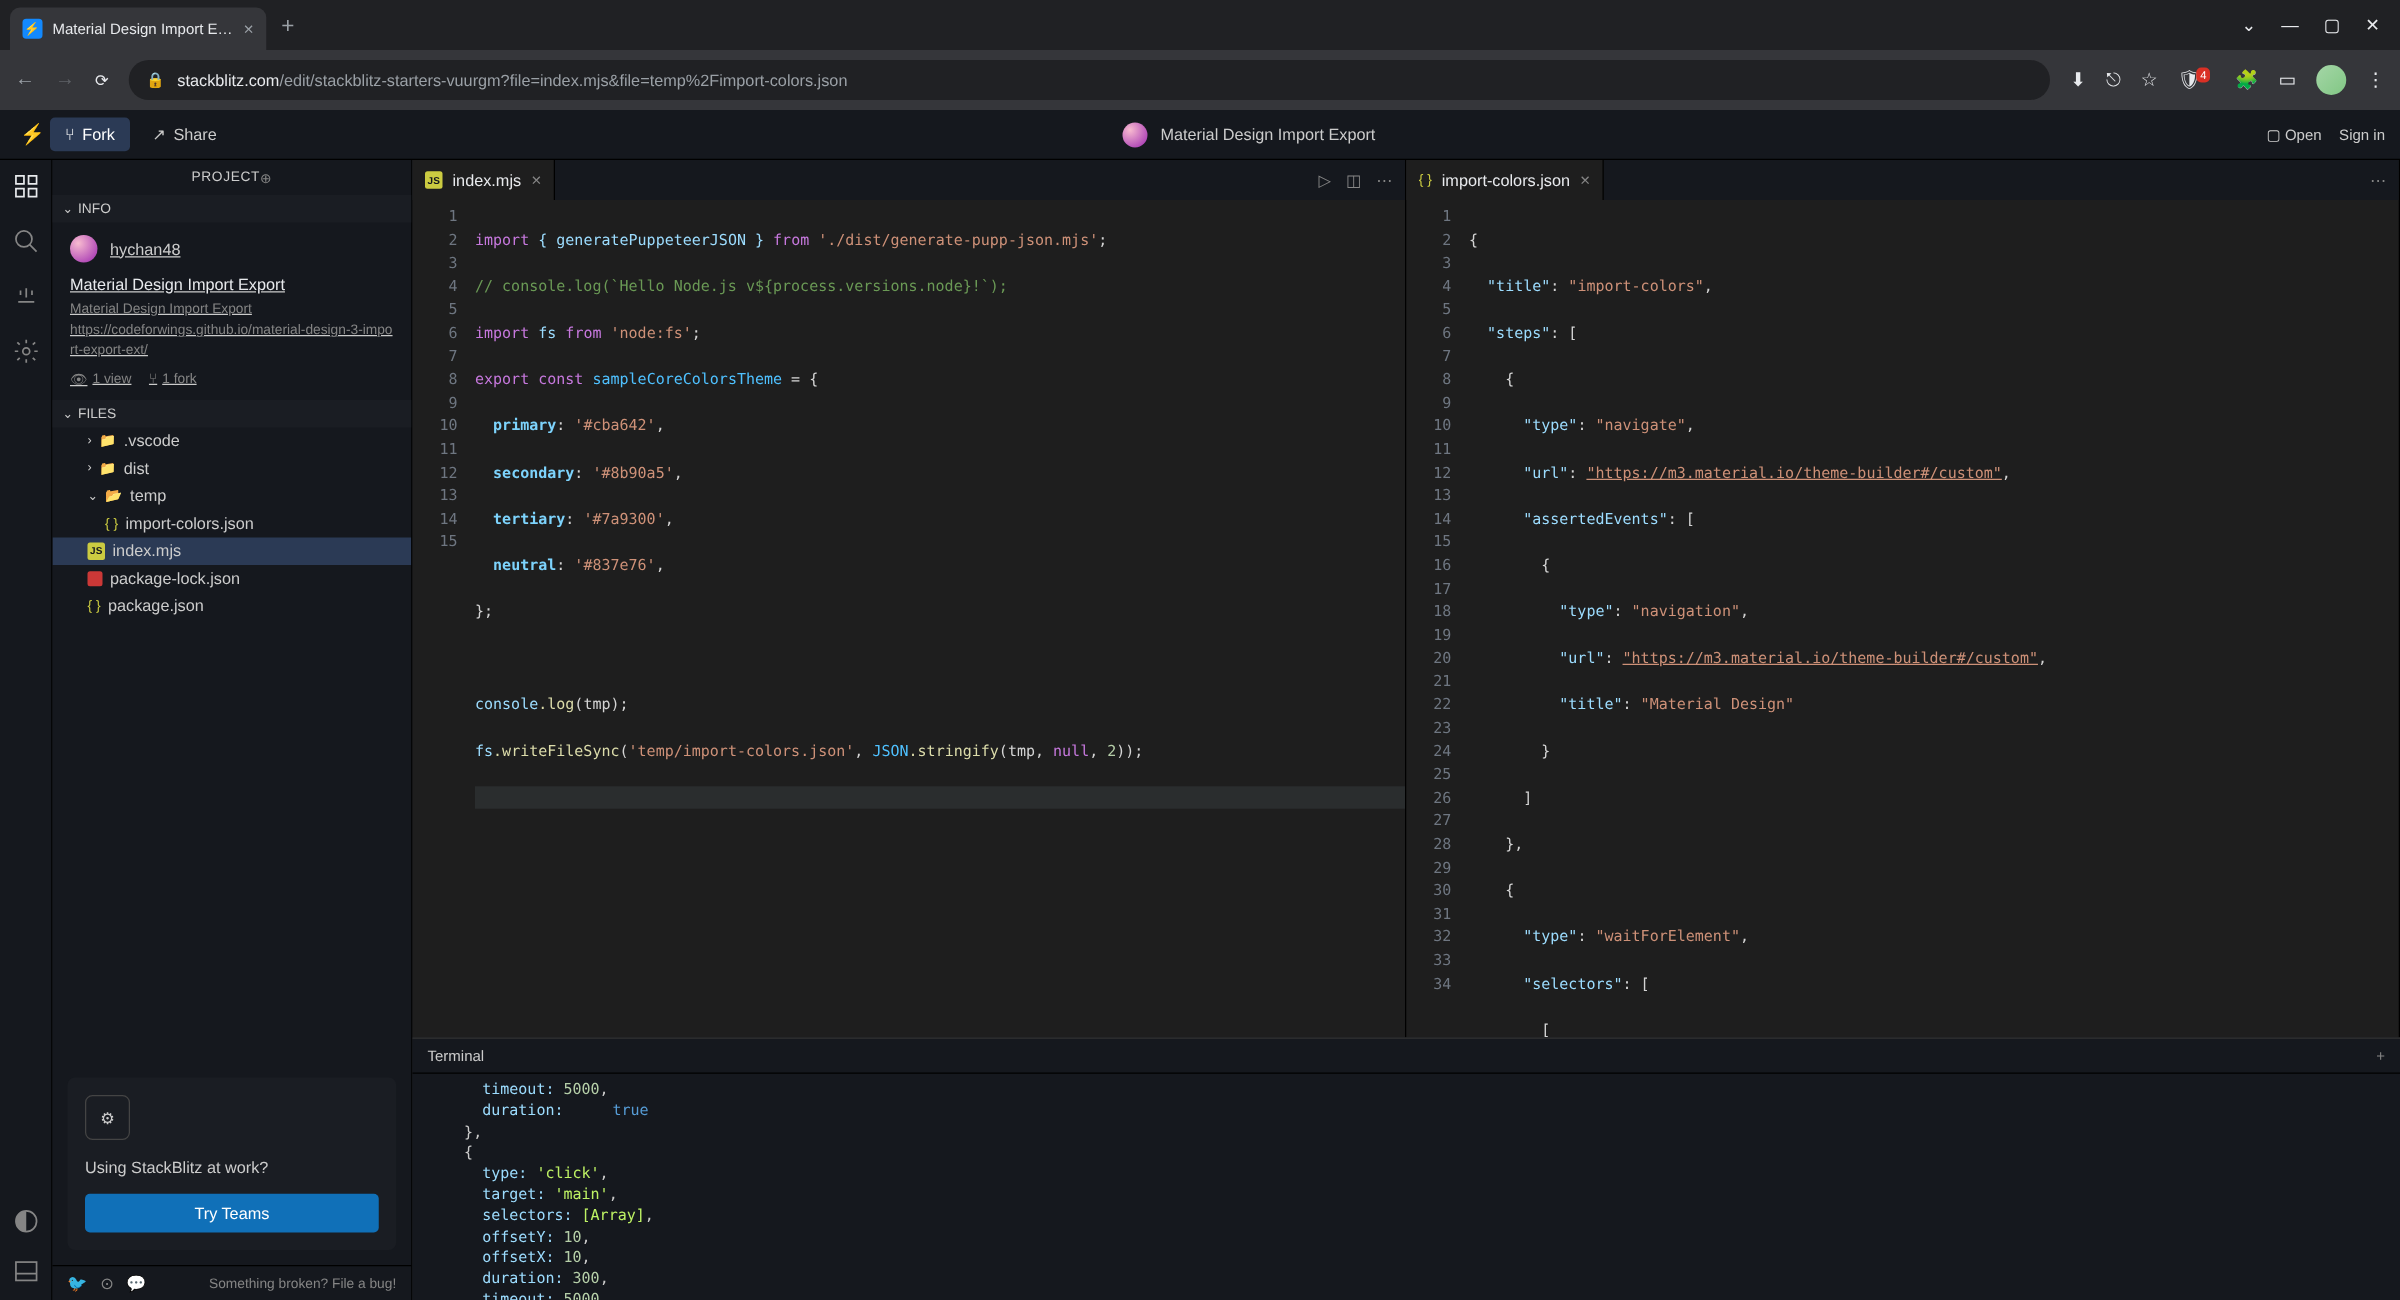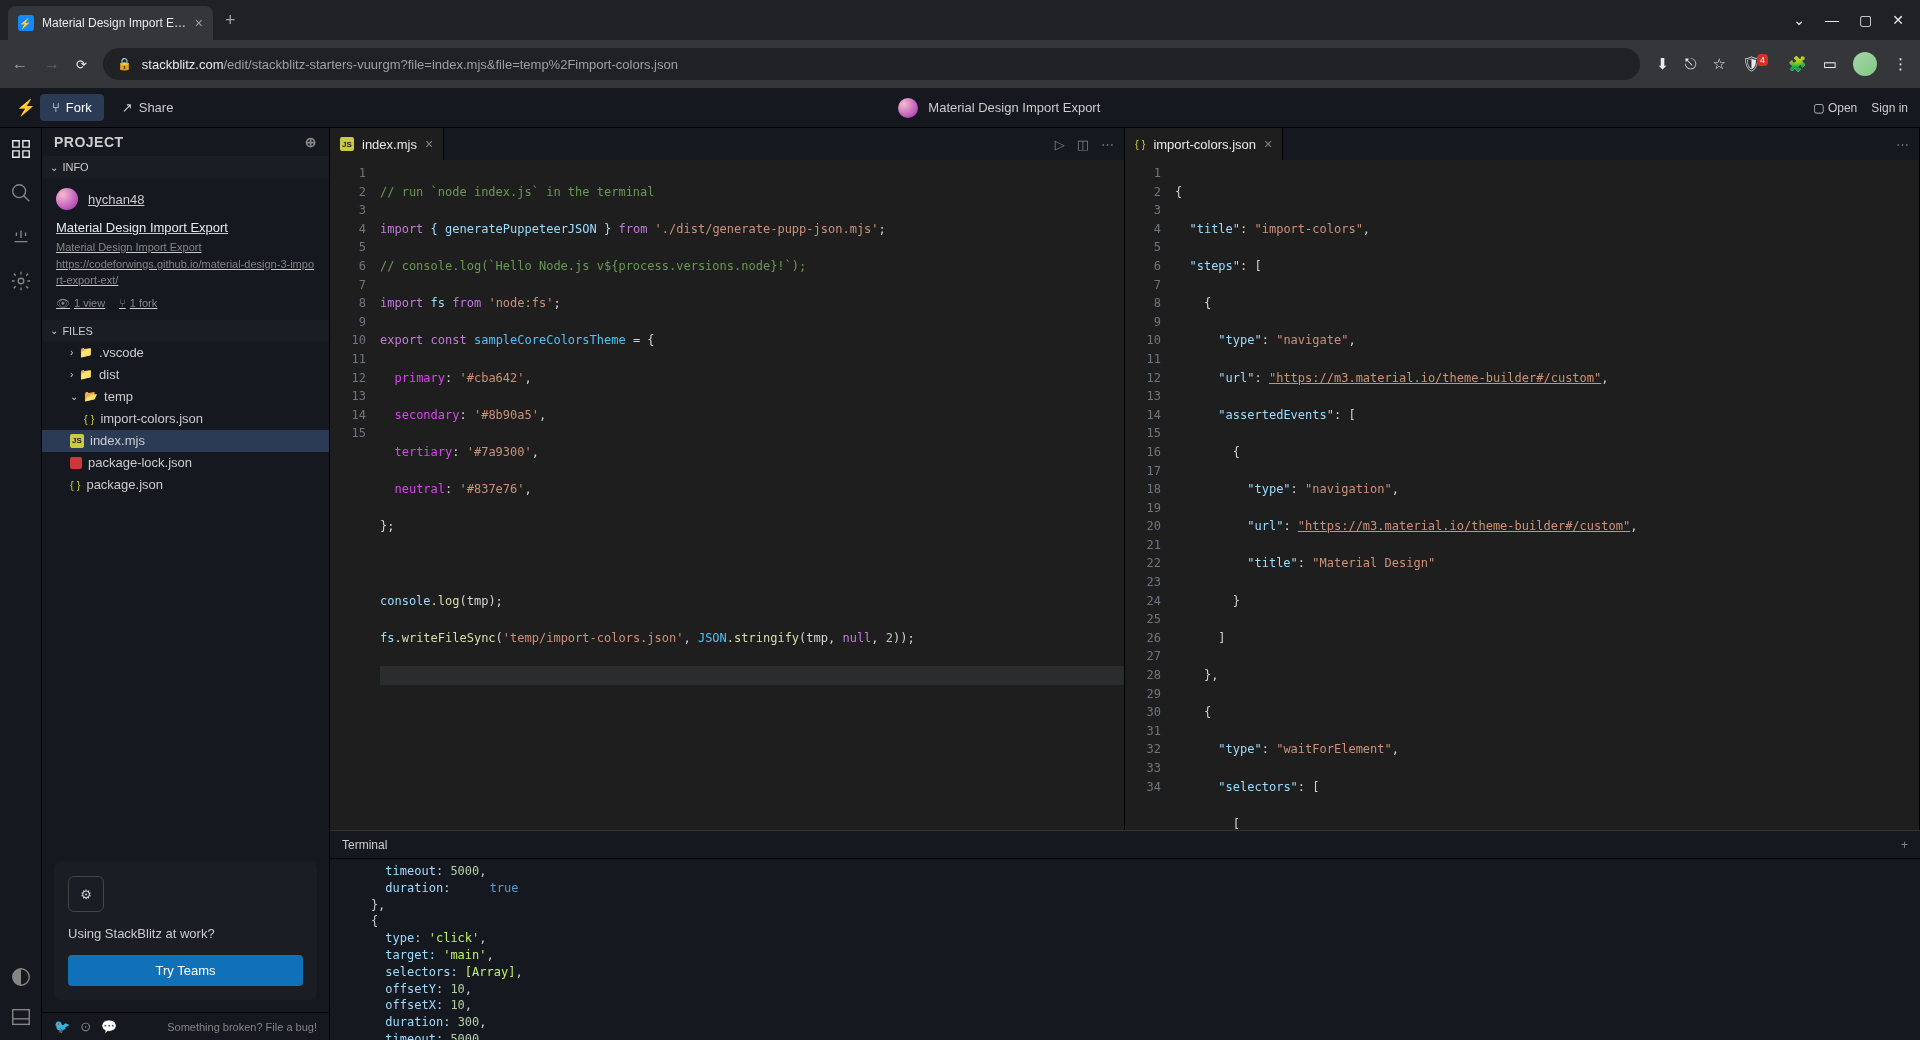--- a/index.html
+++ b/index.html
@@ -40,21 +40,21 @@
 
 
 .main { display: flex; height: calc(1040px - 88px - 40px); }
 .activity-bar { width: 42px; background: #15181e; display: flex; flex-direction: column; align-items: center; padding-top: 10px; gap: 22px; color: #858585; border-right: 1px solid #000; }
 .activity-bar .active { color: #e8eaed; }
 .activity-bar svg { width: 22px; height: 22px; cursor: pointer; }
 .activity-bottom { margin-top: auto; margin-bottom: 12px; display: flex; flex-direction: column; gap: 18px; align-items: center; }
 
 
 .sidebar { width: 288px; background: #15181e; display: flex; flex-direction: column; border-right: 1px solid #000; }
-.sidebar-header { height: 28px; display: flex; align-items: center; padding: 0 12px; font-size: 14px; letter-spacing: 0.5px; color: #ccc; justify-content: space-between; font-weight: bold; }
+.sidebar-header { height: 28px; display: flex; align-items: center; padding: 0 12px; font-size: 11px; letter-spacing: 0.5px; color: #ccc; justify-content: center; }
 .section-label { height: 22px; display: flex; align-items: center; padding: 0 8px; font-size: 11px; color: #ccc; gap: 4px; background: #1a1d23; }
 .chevron { font-size: 10px; }
 .info-box { padding: 10px 14px; text-decoration: underline; }
 .user-row { display: flex; align-items: center; gap: 10px; margin-bottom: 10px; }
 .user-avatar { width: 22px; height: 22px; border-radius: 50%; background: radial-gradient(circle at 30% 30%, #f8bbd0, #9c27b0); }
 .project-name { font-size: 13px; color: #e8eaed; margin-bottom: 4px; }
 .project-desc { font-size: 11px; color: #858585; line-height: 1.5; }
 .project-link { font-size: 11px; color: #858585; line-height: 1.5; word-break: break-all; }
 .stats { display: flex; gap: 14px; margin-top: 8px; font-size: 11px; color: #858585; }
 .stats span { display: flex; align-items: center; gap: 4px; }
@@ -95,21 +95,21 @@
 .code-line { min-height: 18.6px; }
 
 
 .kw { color: #c678dd; }
 .str { color: #ce9178; }
 .fn { color: #dcdcaa; }
 .var { color: #9cdcfe; }
 .const { color: #4fc1ff; }
 .num { color: #b5cea8; }
 .comment { color: #6a9955; }
-.prop { color: #d946ef; }
+.prop { color: #7dd3fc; font-weight: bold; }
 .jsonkey { color: #9cdcfe; }
 .jsonstr { color: #ce9178; }
 .jsonurl { color: #ce9178; text-decoration: underline; }
 .punct { color: #d4d4d4; }
 
 
 .terminal-panel { height: 210px; border-top: 1px solid #333; display: flex; flex-direction: column; background: #15181e; }
 .terminal-header { height: 28px; display: flex; align-items: center; padding: 0 12px; font-size: 12px; color: #ccc; border-bottom: 1px solid #000; justify-content: space-between; }
 .terminal-body { flex: 1; padding: 4px 12px; font-family: "Consolas", monospace; font-size: 12px; line-height: 1.4; color: #ccc; white-space: pre; overflow: auto; }
 .term-key { color: #9cdcfe; }
@@ -311,21 +311,20 @@
               <div>8</div>
               <div>9</div>
               <div>10</div>
               <div>11</div>
               <div>12</div>
               <div>13</div>
               <div>14</div>
               <div>15</div>
           </div>
           <div class="code">
-<div class="code-line"><span class="comment">// run `node index.js` in the terminal</span></div>
 <div class="code-line"><span class="kw">import</span> <span class="var">{ generatePuppeteerJSON }</span> <span class="kw">from</span> <span class="str">'./dist/generate-pupp-json.mjs'</span><span class="punct">;</span></div>
 <div class="code-line"><span class="comment">// console.log(`Hello Node.js v${process.versions.node}!`);</span></div>
 <div class="code-line"><span class="kw">import</span> <span class="var">fs</span> <span class="kw">from</span> <span class="str">'node:fs'</span><span class="punct">;</span></div>
 <div class="code-line"><span class="kw">export</span> <span class="kw">const</span> <span class="const">sampleCoreColorsTheme</span><span class="punct"> = {</span></div>
 <div class="code-line">  <span class="prop">primary</span><span class="punct">: </span><span class="str">'#cba642'</span><span class="punct">,</span></div>
 <div class="code-line">  <span class="prop">secondary</span><span class="punct">: </span><span class="str">'#8b90a5'</span><span class="punct">,</span></div>
 <div class="code-line">  <span class="prop">tertiary</span><span class="punct">: </span><span class="str">'#7a9300'</span><span class="punct">,</span></div>
 <div class="code-line">  <span class="prop">neutral</span><span class="punct">: </span><span class="str">'#837e76'</span><span class="punct">,</span></div>
 <div class="code-line"><span class="punct">};</span></div>
 <div class="code-line"></div>

